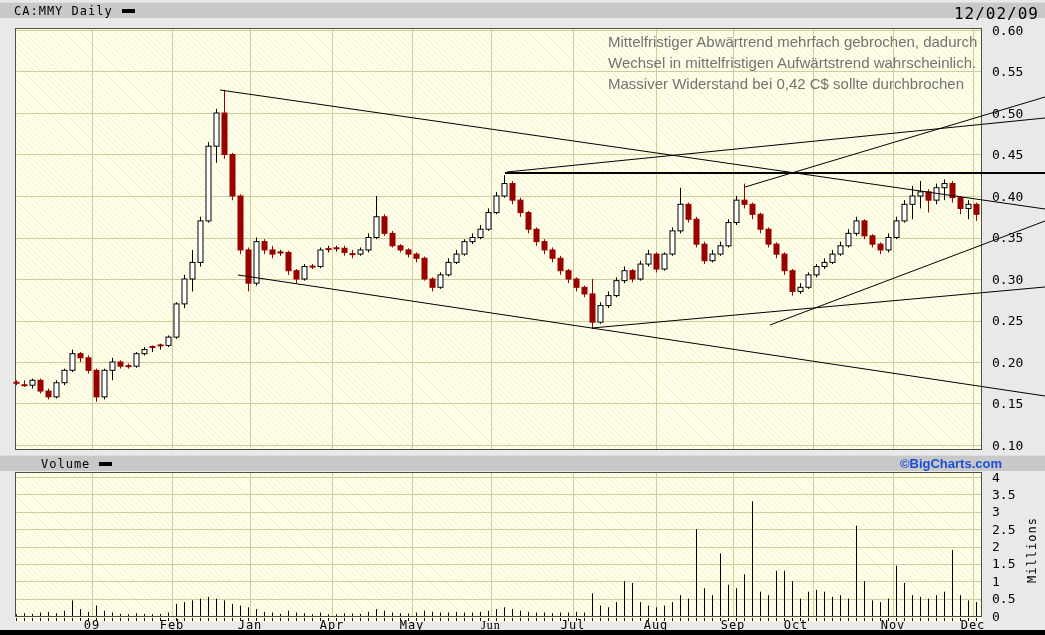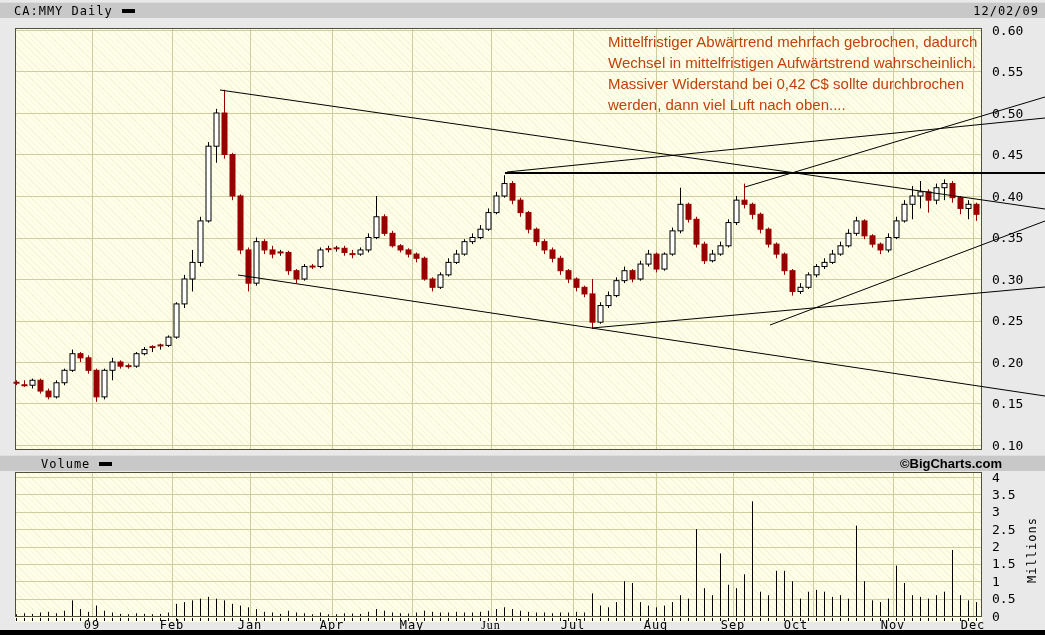--- a/index.html
+++ b/index.html
@@ -6,33 +6,33 @@
   body{width:1045px;height:635px;position:relative;background:#e9e9e9;
        font-family:"DejaVu Sans Mono",monospace;}
   .screen{position:absolute;left:0;top:0;width:1045px;height:635px;overflow:hidden;}
   .hbar{position:absolute;left:0;width:1045px;height:15px;background:#c8c8c8;
         border-top:1px solid #dedede;display:flex;align-items:center;
         font-size:12px;letter-spacing:1px;color:#000;}
   .hbar .hlabel{margin-left:14px;white-space:pre;}
   .dash{display:inline-block;width:13px;height:4px;background:#000;margin-left:9px;}
   #top-bar{top:2px;}
   #vol-bar{top:455px;padding-left:27px;}
-  #asof-date{position:absolute;right:6px;top:1px;font-size:12px;letter-spacing:1px;}
+  #asof-date{position:absolute;right:6px;top:1px;font-size:16px;letter-spacing:1px;}
   #copyright{margin-left:auto;margin-right:70px;
              font-family:"Liberation Sans",sans-serif;font-weight:bold;
-             font-size:13px;color:#000000;letter-spacing:0;text-align:center;}
+             font-size:13px;color:#1d4ed8;letter-spacing:0;text-align:center;}
   .panel{position:absolute;left:15px;width:967px;box-sizing:border-box;
          background:#ffffe9;border:1px solid #50503c;
          background-image:repeating-linear-gradient(45deg,rgba(210,210,160,.22) 0 1px,transparent 1px 4px);}
   #price-panel{top:28px;height:422px;}
   #volume-panel{top:472px;height:145px;}
   #tick-strip{position:absolute;left:15px;top:617px;width:967px;height:5px;background:#ffffe9;}
   #annotation{position:absolute;left:608px;top:31px;width:380px;
               font-family:"Liberation Sans",sans-serif;font-size:15px;
-              line-height:21px;color:#c2410c;z-index:6;}
+              line-height:21px;color:#737373;z-index:6;}
   #millions{position:absolute;left:992px;top:543px;width:80px;text-align:center;
             font-size:12px;letter-spacing:1px;transform:rotate(-90deg);}
   #date-row{position:absolute;left:0;top:618px;width:1045px;height:16px;font-size:12px;}
   #date-row span{position:absolute;width:44px;text-align:center;letter-spacing:1px;}
   #bottom-bar{position:absolute;left:0;top:630px;width:1045px;height:5px;background:#000;}
   #chart-svg{position:absolute;left:0;top:0;width:1045px;height:635px;z-index:5;pointer-events:none;}
 </style>
 </head>
 <body>
 
@@ -43,21 +43,20 @@
     <span class="dash"></span>
     <span id="asof-date">12/02/09</span>
   </div>
 
   <div class="panel" id="price-panel"></div>
 
   <div id="annotation">
     <div>Mittelfristiger Abwärtrend mehrfach gebrochen, dadurch</div>
     <div>Wechsel in mittelfristigen Aufwärtstrend wahrscheinlich.</div>
     <div>Massiver Widerstand bei 0,42 C$ sollte durchbrochen</div>
-    <div>werden, dann viel Luft nach oben....</div>
   </div>
 
   <div class="hbar" id="vol-bar">
     <span class="hlabel">Volume</span>
     <span class="dash"></span>
     <span id="copyright">©BigCharts.com</span>
   </div>
 
   <div class="panel" id="volume-panel"></div>
   <div id="tick-strip"></div>

